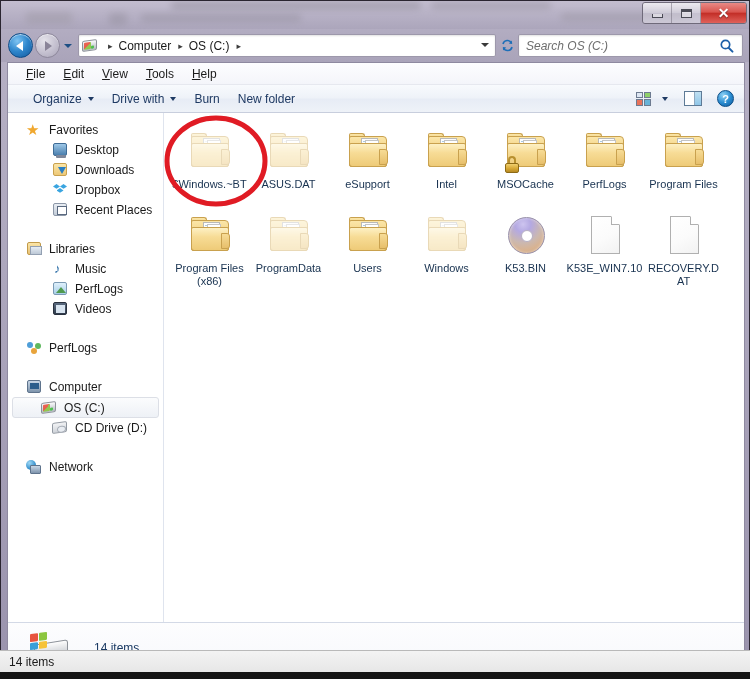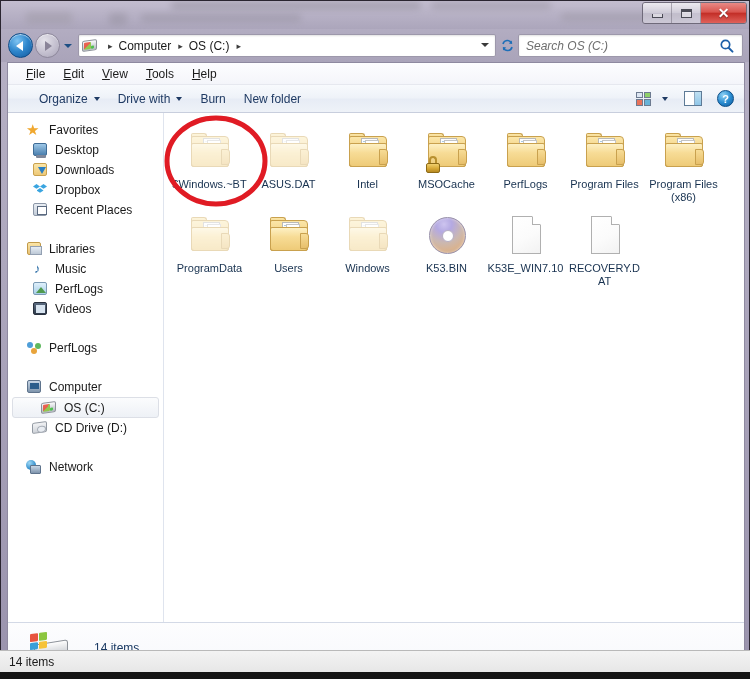--- a/index.html
+++ b/index.html
@@ -231,21 +231,21 @@
     cursor: default;
   }
   .menuitem u { text-decoration: underline; }
 
   
   #toolbar {
     height: 28px;
     background: linear-gradient(180deg, #f8fafd 0%, #eef2f8 48%, #e7ecf5 52%, #eef2f8 100%);
     border-bottom: 1px solid #c8cedd;
     display: flex; align-items: center;
-    padding-left: 22px;
+    padding-left: 16px;
   }
   .tbitem {
     font-size: 12px; color: #1f3a63;
     display: flex; align-items: center;
     padding: 3px 9px;
     cursor: default;
     white-space: nowrap;
   }
   .tbcaret {
     width: 0; height: 0;
@@ -306,21 +306,21 @@
   }
   .navsection { margin-bottom: 2px; }
   .navrow {
     height: 20px;
     display: flex; align-items: center;
     padding-left: 18px;
     font-size: 12px; color: #1a1a1a;
     cursor: default;
     white-space: nowrap;
   }
-  .navrow.child { padding-left: 24px; }
+  .navrow.child { padding-left: 44px; }
   .navrow.selected {
     background: linear-gradient(180deg, #fbfcfd 0%, #eef1f6 100%);
     border: 1px solid #dcdfe6;
     border-radius: 3px;
     margin: 0 4px 0 4px;
     padding-left: 28px;
     height: 21px;
   }
   .navgap { height: 17px; }
   .navicon {
@@ -1001,20 +1001,34 @@
                 <span class="folder">
                   <span class="f-tab"></span>
                   <span class="f-back"></span>
                   <span class="f-paper"></span>
                   <span class="f-lines"></span>
                   <span class="f-paper2"></span>
                   <span class="f-front"></span>
                   <span class="f-flap"></span>
                 </span>
               </div>
+              <div class="filelabel">eSupport</div>
+            </div>
+            <div class="fileitem">
+              <div class="fileicon">
+                <span class="folder">
+                  <span class="f-tab"></span>
+                  <span class="f-back"></span>
+                  <span class="f-paper"></span>
+                  <span class="f-lines"></span>
+                  <span class="f-paper2"></span>
+                  <span class="f-front"></span>
+                  <span class="f-flap"></span>
+                </span>
+              </div>
               <div class="filelabel">Intel</div>
             </div>
             <div class="fileitem">
               <div class="fileicon">
                 <span class="folder">
                   <span class="f-tab"></span>
                   <span class="f-back"></span>
                   <span class="f-paper"></span>
                   <span class="f-lines"></span>
                   <span class="f-paper2"></span>

